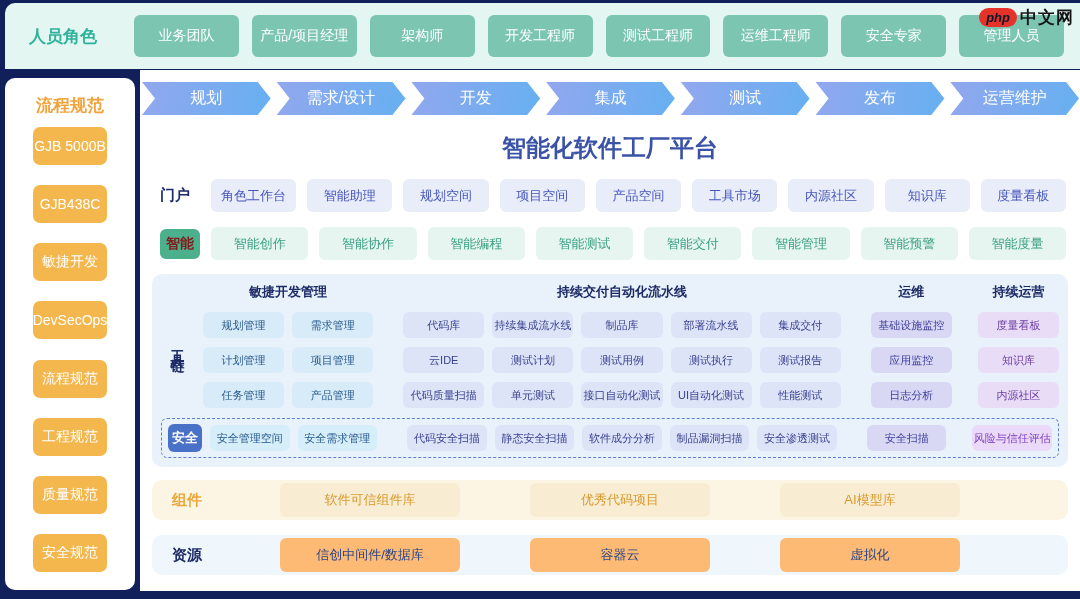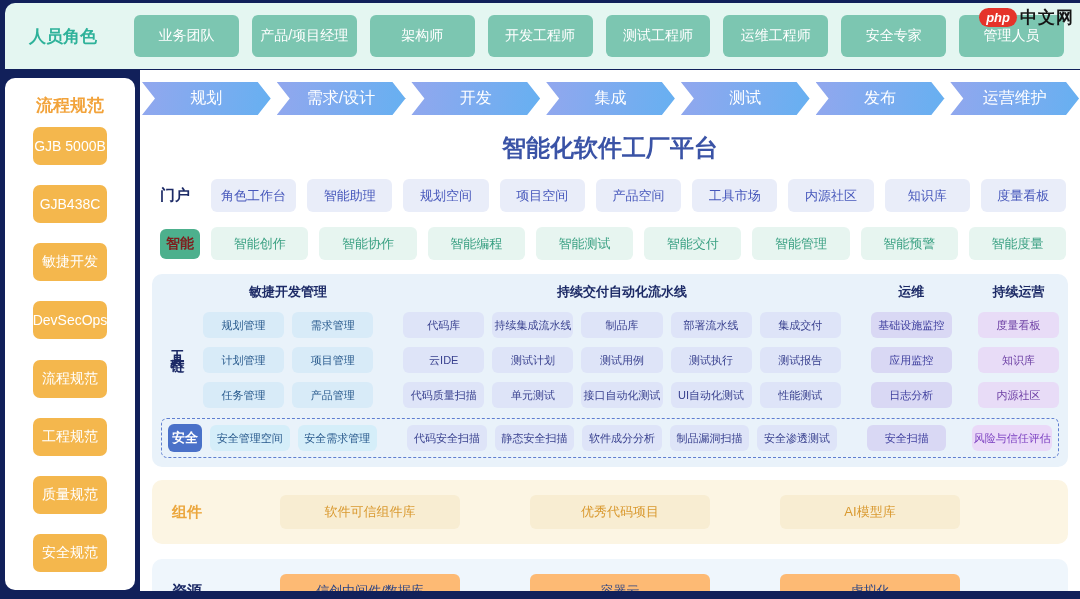--- a/index.html
+++ b/index.html
@@ -9,21 +9,21 @@
 
   
   .topbar { position:absolute; top:3px; left:5px; right:0; height:66px; background:#e4f6f1;
             border-radius:10px 0 0 0; display:flex; align-items:center; padding:0 16px 0 24px; gap:13px; }
   .roles-label { width:92px; flex-shrink:0; color:#2eb29a; font-weight:bold; font-size:17px; }
   .role-btn { flex:1; height:42px; background:#7cc6b1; color:#fff; border-radius:6px; font-size:14px;
               display:flex; align-items:center; justify-content:center; cursor:pointer; white-space:nowrap; }
 
   
   .logo { position:absolute; top:6px; right:6px; z-index:30; display:flex; align-items:center; gap:3px; cursor:pointer; }
-  .logo-php { background:#e5332a; color:#ffffff; font-style:italic; font-weight:bold; font-size:13px;
+  .logo-php { background:#e5332a; color:#0f172a; font-style:italic; font-weight:bold; font-size:13px;
               padding:2px 7px; border-radius:12px; line-height:1.2;margin-left:33px; }
   .logo-text { color:#151515; font-weight:800; font-size:17px; letter-spacing:1px; }
 
   
   .sidebar { position:absolute; left:5px; top:78px; width:130px; bottom:9px; background:#fff;
              border-radius:10px; padding:16px 28px 18px; display:flex; flex-direction:column; }
   .sidebar-title { color:#f2a33b; font-weight:bold; font-size:17px; text-align:center; margin-bottom:10px; }
   .sidebar-items { flex:1; display:flex; flex-direction:column; justify-content:space-between; }
   .sb-btn { height:38px; background:#f4b74d; color:#fff; border-radius:7px; font-size:14px;
             display:flex; align-items:center; justify-content:center; cursor:pointer; }
@@ -77,21 +77,21 @@
   .tc-row > :nth-child(9){ background:#e8dcf7; color:#6e41a5; }
   .tc-sec-row > :nth-child(-n+2){ background:#d5eef9; color:#27598c; }
   .tc-sec-row > :nth-child(9){ background:#ead9f8; color:#7b3fc0; }
   .tc-security { margin-top:10px; border:1.5px dashed #5f7fd0; border-radius:6px; padding:5px 6px;
                  display:flex; align-items:center; }
   .sec-badge { width:34px; height:28px; flex-shrink:0; margin-right:8px; background:#4a71c8; color:#fff;
                border-radius:6px; font-size:13px; font-weight:bold; display:flex; align-items:center; justify-content:center; }
   .tc-security .tc-grid { flex:1; min-width:0; margin-top:0; }
 
   
-  .row-wide { margin:13px 12px 15px; border-radius:10px; height:64px; display:flex; align-items:center; padding:0 14px 0 20px; }
+  .row-wide { margin:13px 12px 15px; border-radius:10px; height:40px; display:flex; align-items:center; padding:0 14px 0 20px; }
   .row-comp { background:#fcf5e3; }
   .row-res  { background:#eff6fc; }
   .row-comp .row-label { color:#eba63c; }
   .wide-btns { flex:1; display:flex; gap:70px; margin-left:68px; }
   .wide-btn { width:180px; height:34px; font-size:13px; border-radius:6px; display:flex;
               align-items:center; justify-content:center; cursor:pointer; white-space:nowrap; }
   .comp-btn { background:#f8edd2; color:#d9992f; }
   .res-btn  { background:#fdba74; color:#2c4585; }
 </style>
 </head>

